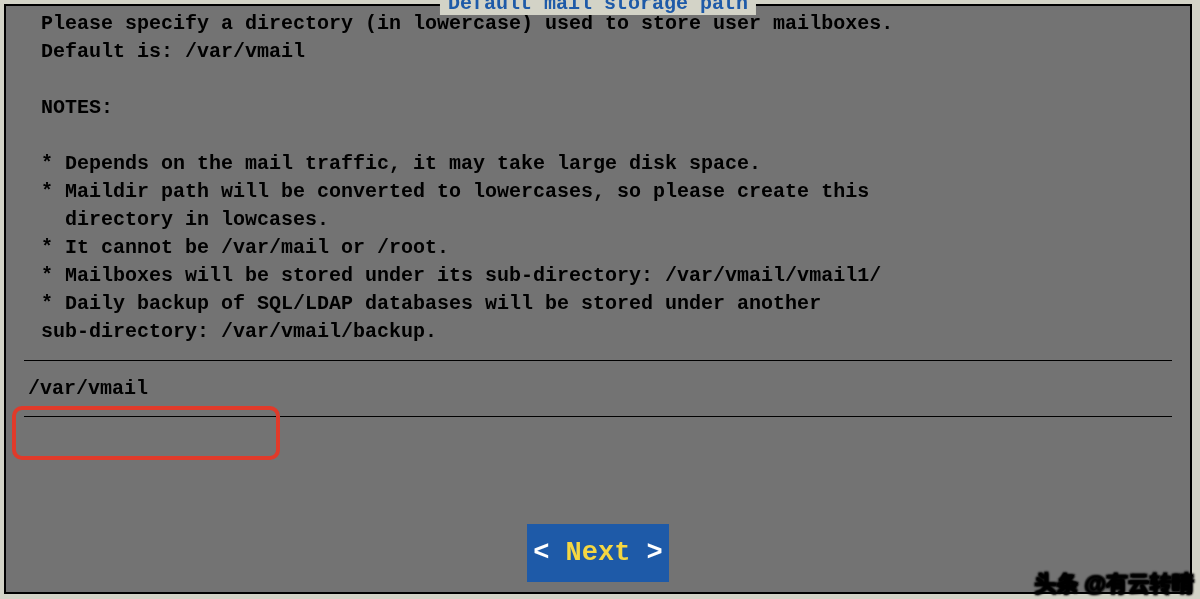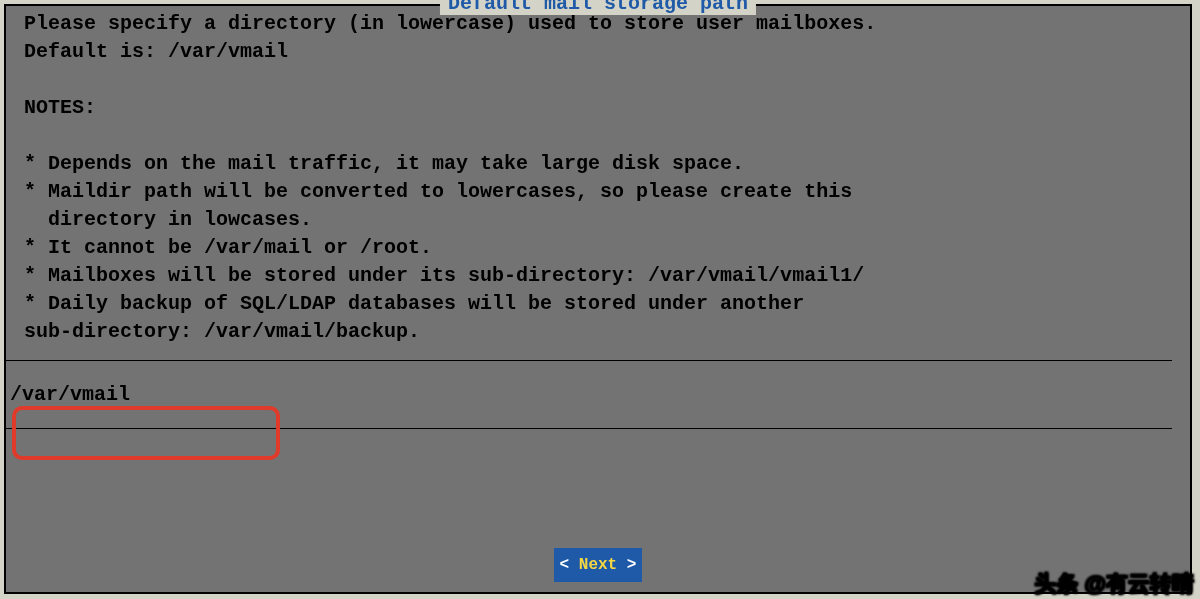--- a/index.html
+++ b/index.html
@@ -33,26 +33,27 @@
       color: #1e5aa8;
       padding: 0 8px;
       font-weight: bold;
       white-space: nowrap;
     }
     .dialog-body {
       color: #000;
       padding: 4px 18px 0 18px;
       line-height: 28px;
       white-space: pre-wrap;
+      margin-left: 17px;
     }
     .input-area {
-      margin: 14px 18px 0 0;
+      margin: 14px 18px 0 18px;
       border-top: 1px solid #000;
       border-bottom: 1px solid #000;
-      padding: 22px 2px;
+      padding: 16px 2px;
       position: relative;
     }
     .path-input {
       background: transparent;
       border: none;
       font-family: 'Courier New', monospace;
       font-size: 20px;
       font-weight: bold;
       color: #000;
       width: 100%;
@@ -73,23 +74,23 @@
       position: absolute;
       bottom: 10px;
       left: 0;
       right: 0;
       text-align: center;
     }
     .next-button {
       display: inline-block;
       background: #1e5aa8;
       color: #fff;
-      padding: 8px 6px;
+      padding: 14px 6px;
       font-family: 'Courier New', monospace;
-      font-size: 16px;
+      font-size: 27px;
       font-weight: bold;
       cursor: pointer;
     }
     .next-button .yellow {
       color: #f5d742;
     }
     .watermark {
       position: absolute;
       right: 6px;
       bottom: 0;

